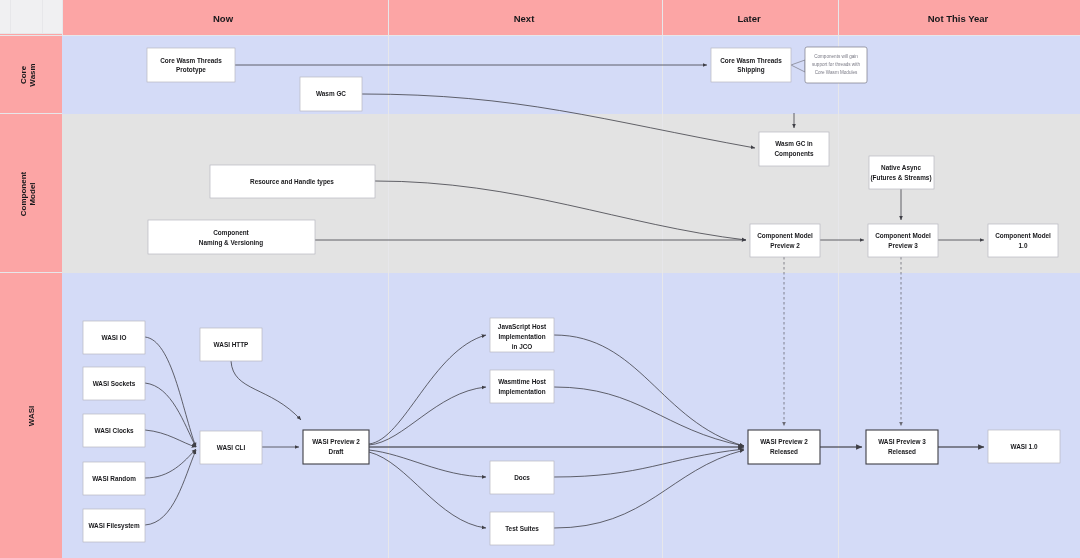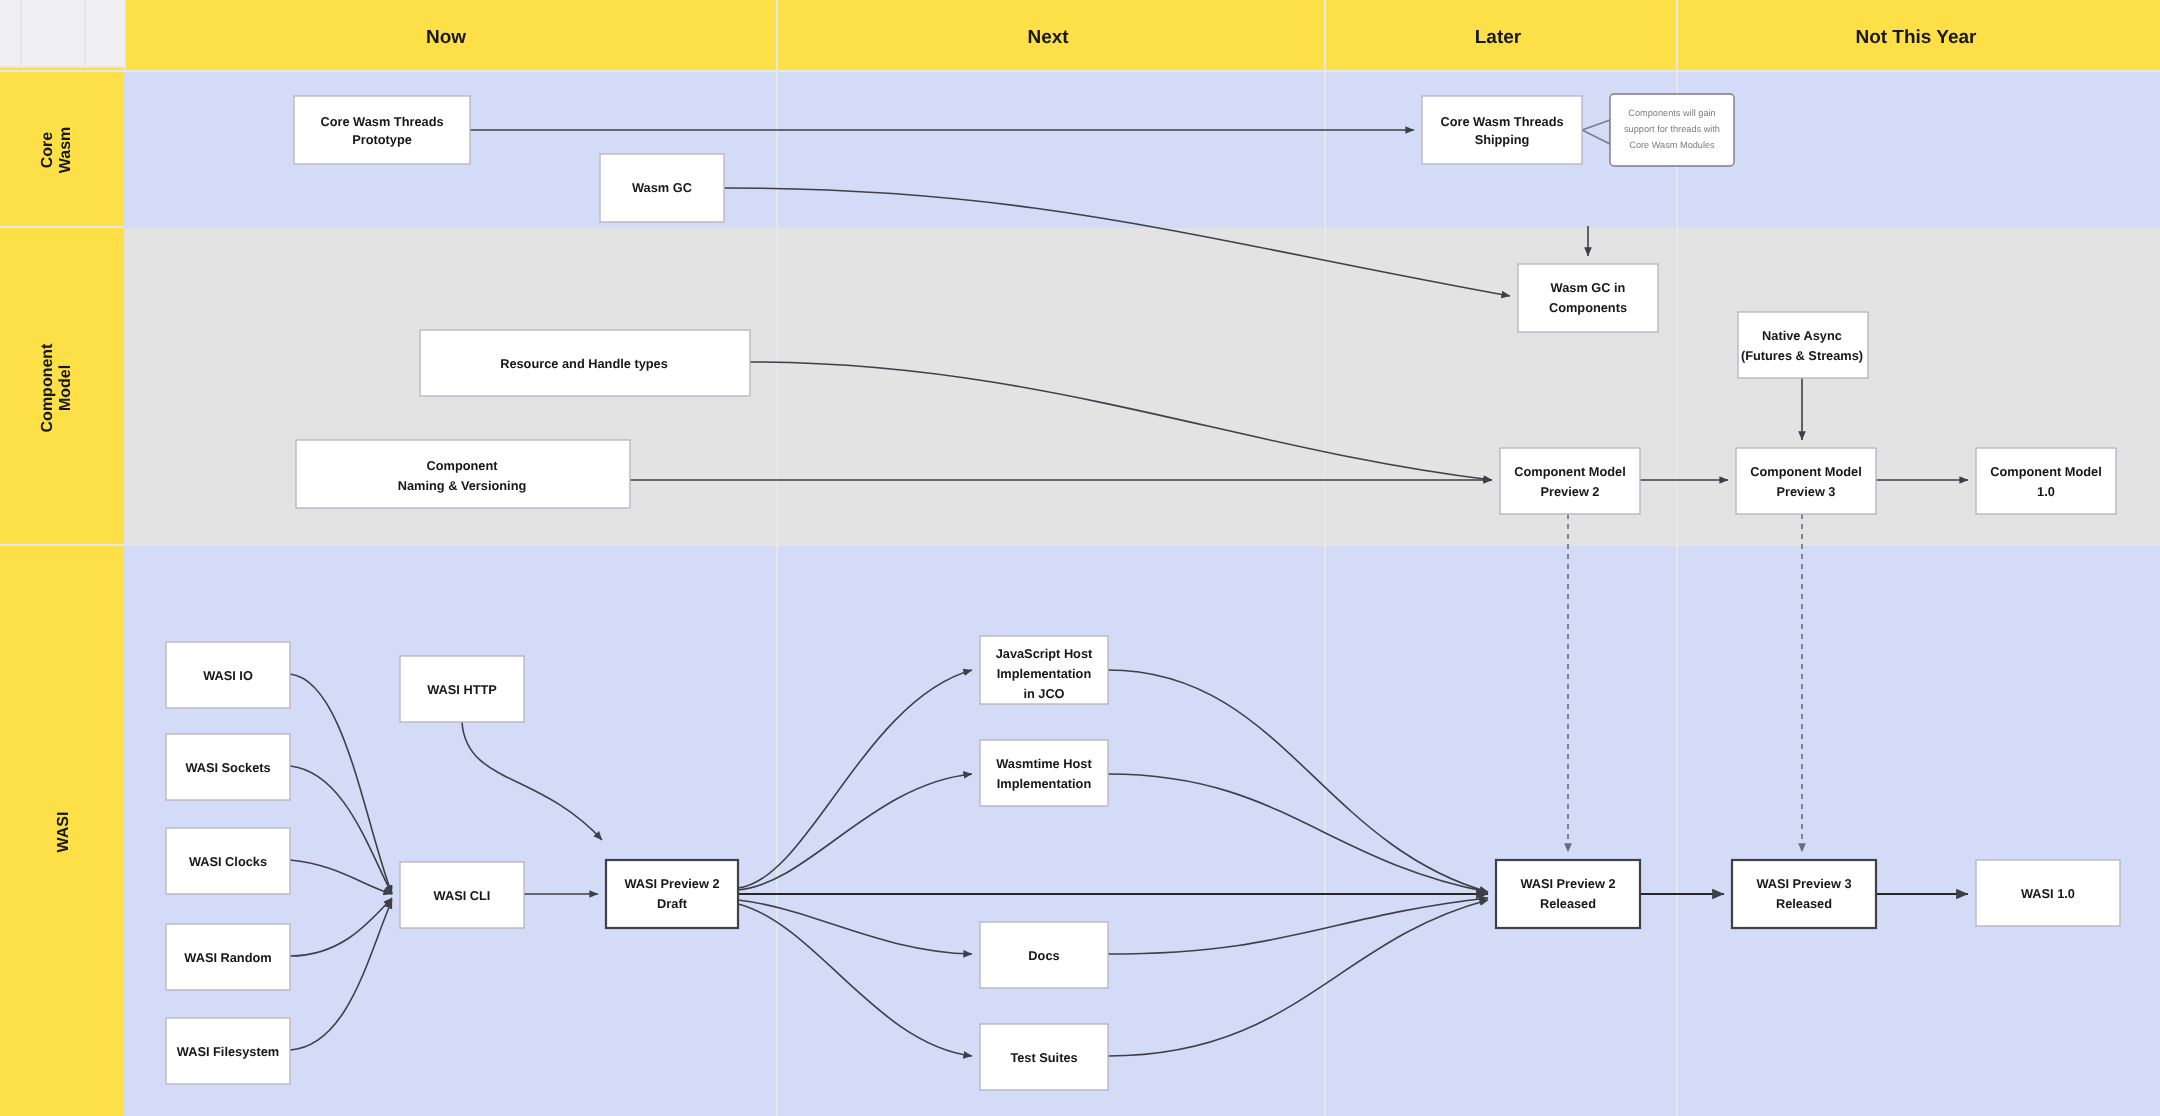--- a/index.html
+++ b/index.html
@@ -1,17 +1,17 @@
 <!DOCTYPE html>
 <html><head>
 <meta charset="utf-8">
 <style>
   html,body{margin:0;padding:0;background:#ffffff;}
   body{width:1080px;height:558px;overflow:hidden;font-family:"Liberation Sans",sans-serif;}
-  #board{position:relative;width:1080px;height:558px;background:#fde047;}
+  #board{position:relative;width:1080px;height:558px;background:#fca5a5;}
   svg{position:absolute;left:0;top:0;width:1080px;height:558px;}
   .hdr-label{font-size:9.5px;font-weight:700;fill:#18181b;text-anchor:middle;dominant-baseline:middle;}
   .row-label{font-size:8px;font-weight:700;fill:#18181b;text-anchor:middle;dominant-baseline:middle;}
   .node-label{font-size:6.4px;font-weight:700;fill:#18181b;text-anchor:middle;}
   .note-label{font-size:4.6px;font-weight:400;fill:#7a7a85;text-anchor:middle;}
   .nbox{fill:#ffffff;stroke:#b8b8c0;stroke-width:0.7;}
   .nbox-strong{fill:#ffffff;stroke:#3f3f46;stroke-width:1.1;}
   .notebox{fill:#ffffff;stroke:#7a7a85;stroke-width:0.7;}
   .edge{fill:none;stroke:#3f3f46;stroke-width:0.8;}
   .edge-thick{fill:none;stroke:#27272a;stroke-width:1.1;}

